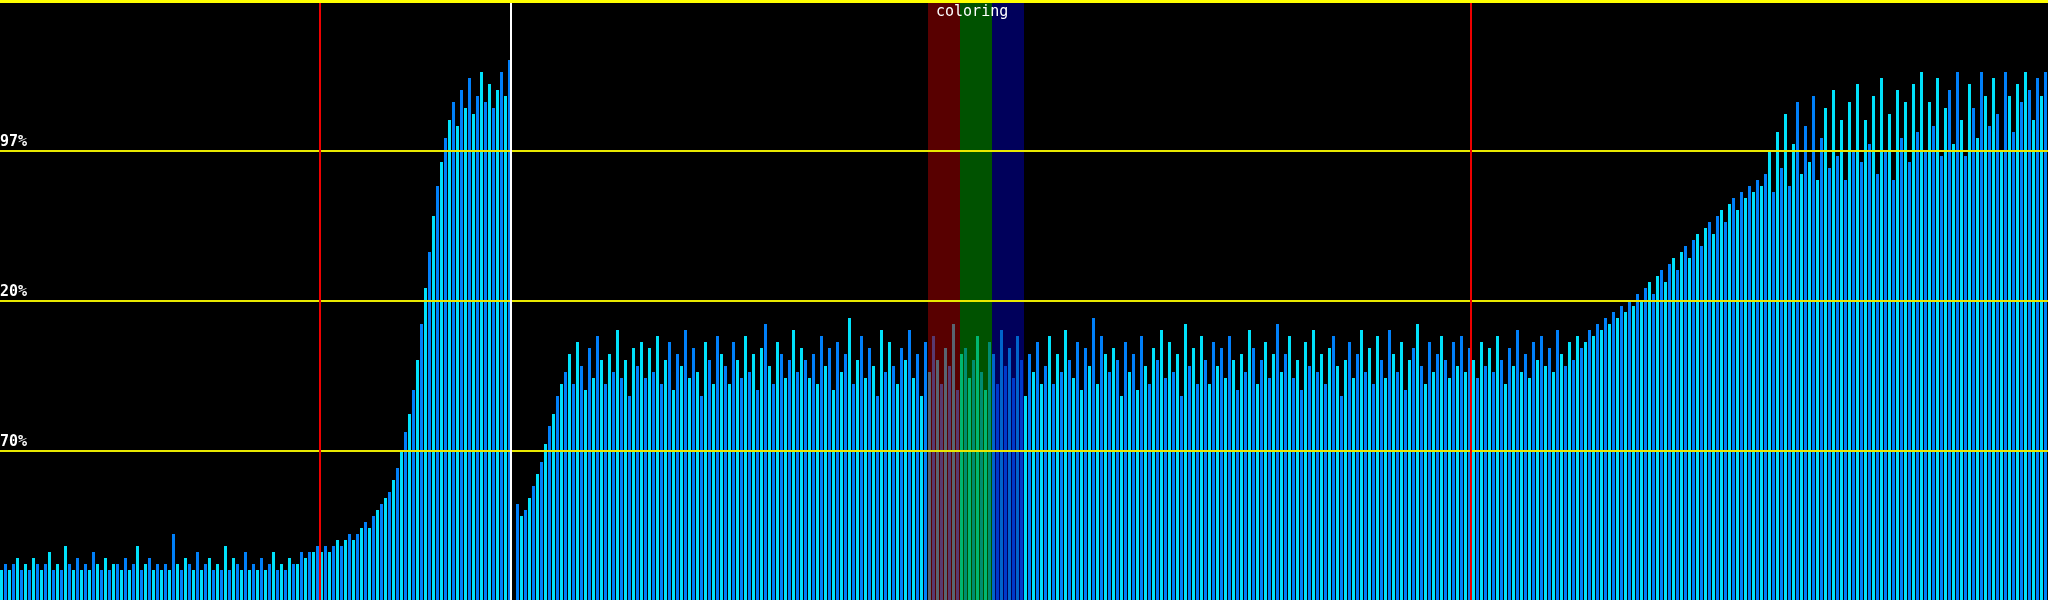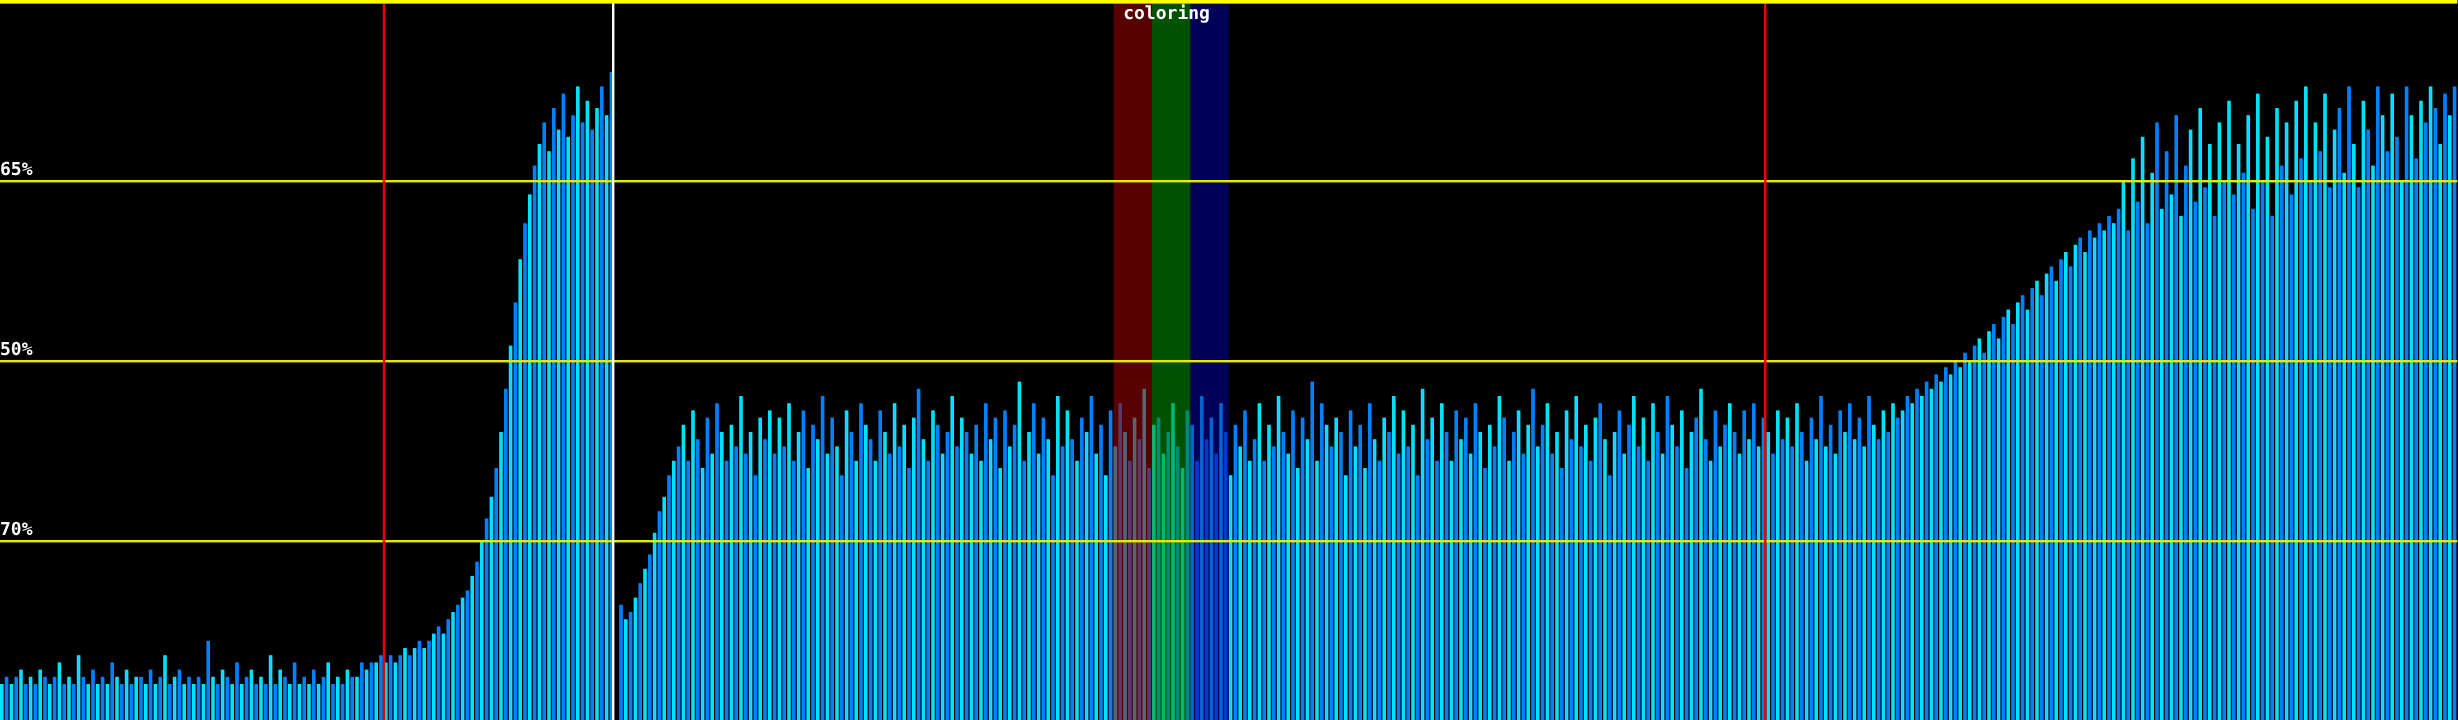--- a/index.html
+++ b/index.html
@@ -12,21 +12,21 @@
   .band{position:absolute;top:2px;bottom:0;z-index:2;}
   .gridline{position:absolute;left:0;right:0;height:1.5px;z-index:3;}
   .marker{position:absolute;top:2px;bottom:0;z-index:4;}
   #top-line{position:absolute;top:0;left:0;right:0;height:2.5px;z-index:5;}
   .axis-label{
     position:absolute;left:0;z-index:6;color:#fff;
     font-size:15px;font-weight:bold;line-height:16px;letter-spacing:0px;
   }
   #coloring-label{
     position:absolute;top:3px;z-index:6;color:#fff;
-    font-size:15px;font-weight:bold;line-height:16px;
+    font-size:15px;font-weight:normal;line-height:16px;
   }
 </style>
 </head>
 <body>
 
 <div id="chart">
   <div id="bars-layer" style="background: rgb(0, 0, 0);">
       <div class="bar" style="left: 0px; width: 3px; height: 30px; background: rgb(0, 225, 250);"></div>
       <div class="bar" style="left: 4px; width: 3px; height: 36px; background: rgb(0, 128, 250);"></div>
       <div class="bar" style="left: 8px; width: 3px; height: 30px; background: rgb(0, 225, 250);"></div>
@@ -539,23 +539,23 @@
       <div class="bar" style="left: 2040px; width: 3px; height: 504px; background: rgb(0, 225, 250);"></div>
       <div class="bar" style="left: 2044px; width: 3px; height: 528px; background: rgb(0, 128, 250);"></div>
     </div>
   <div id="bands-layer">
       <div class="band" style="left: 928px; width: 32px; background: rgba(160, 0, 0, 0.55);"></div>
       <div class="band" style="left: 960px; width: 32px; background: rgba(0, 150, 0, 0.55);"></div>
       <div class="band" style="left: 992px; width: 32px; background: rgba(0, 0, 165, 0.55);"></div>
     </div>
   <div id="grid-layer">
       <div class="gridline" style="top: 150px; background: rgb(232, 232, 0);"></div>
-      <div class="axis-label" style="top: 133px; color: rgb(255, 255, 255);">65%</div>
+      <div class="axis-label" style="top: 133px; color: rgb(255, 255, 255);">97%</div>
       <div class="gridline" style="top: 300px; background: rgb(232, 232, 0);"></div>
-      <div class="axis-label" style="top: 283px; color: rgb(255, 255, 255);">50%</div>
+      <div class="axis-label" style="top: 283px; color: rgb(255, 255, 255);">20%</div>
       <div class="gridline" style="top: 450px; background: rgb(232, 232, 0);"></div>
       <div class="axis-label" style="top: 433px; color: rgb(255, 255, 255);">70%</div>
     </div>
   <div id="marker-layer">
       <div class="marker" style="left: 319px; width: 2px; background: rgb(238, 0, 0);"></div>
       <div class="marker" style="left: 1470px; width: 2px; background: rgb(238, 0, 0);"></div>
       <div class="marker" style="left: 510px; width: 2px; background: rgb(255, 255, 255);"></div>
     </div>
   <div id="top-line" style="background: rgb(255, 255, 0);"></div>
   <div id="coloring-label" style="left: 936px;">coloring</div>

